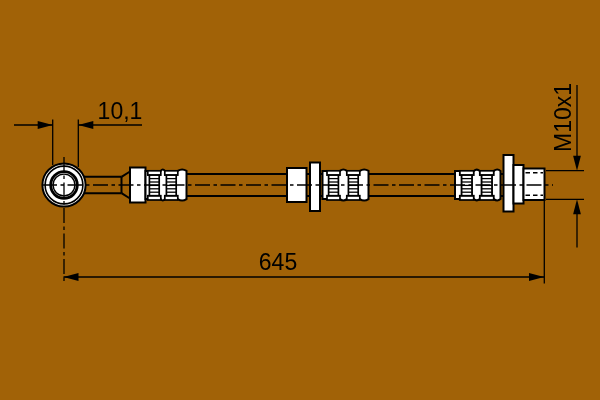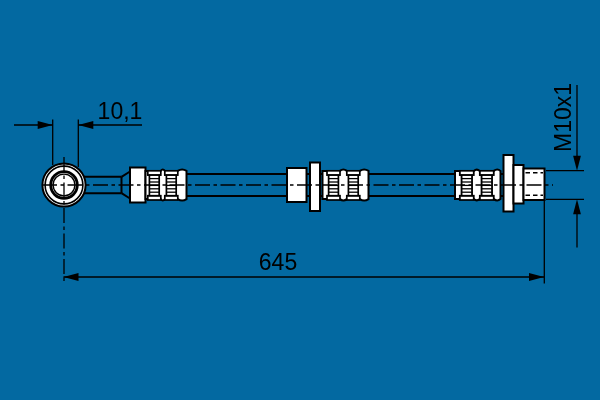--- a/index.html
+++ b/index.html
@@ -1,19 +1,19 @@
 <!DOCTYPE html>
 <html><head>
 <meta charset="utf-8">
 <style>
   html,body{margin:0;padding:0;background:#ffffff;}
   .canvas{
     position:relative;
     width:600px;height:400px;
-    background:#0369a1;
+    background:#a16207;
     overflow:hidden;
     font-family:"Liberation Sans", sans-serif;
   }
   svg{display:block;}
   svg text{
     font-family:"Liberation Sans", sans-serif;
     font-size:23px;
     fill:#000000;
   }
   .outline{fill:#ffffff;stroke:#000000;stroke-width:2;}

